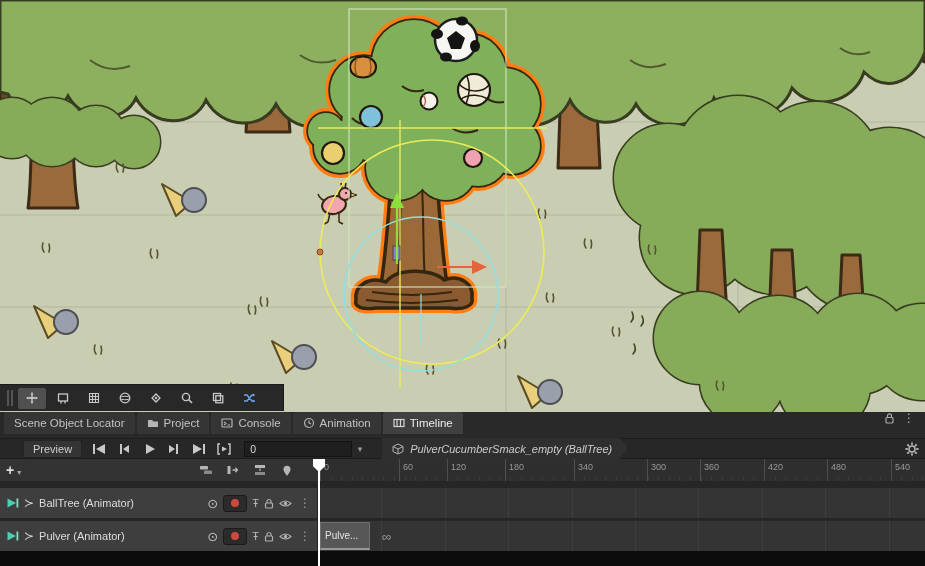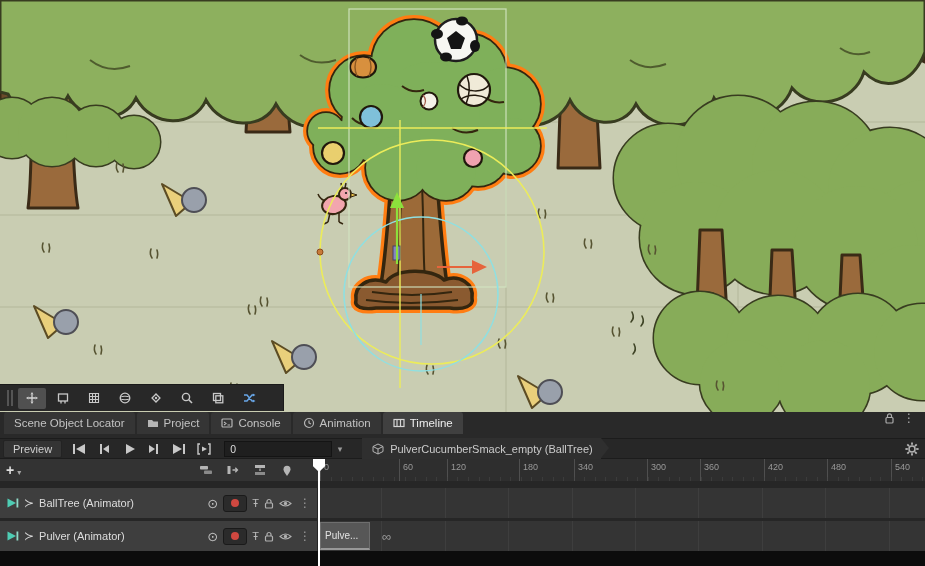--- a/index.html
+++ b/index.html
@@ -26,32 +26,32 @@
   .tab{height:22px;display:flex;align-items:center;gap:5px;padding:0 10px;
     background:#353535;color:#c2c2c2;font-size:11.5px;margin-right:2px;
     border-radius:3px 3px 0 0;white-space:nowrap;}
   .tab.active{background:#404040;color:#ececec;}
   .tabbar-right{margin-left:auto;display:flex;align-items:center;gap:8px;
     padding:0 6px 4px 0;color:#aaa;}
   .kebab{font-size:12px;color:#aaa;line-height:1;}
 
   
   .tl-header{height:21px;background:#272727;border-top:1px solid #1c1c1c;
-    border-bottom:1px solid #1c1c1c;display:flex;align-items:center;box-sizing:border-box;}
+    border-bottom:1px solid #1c1c1c;display:flex;align-items:center;box-sizing:border-box;padding-left:20px;}
   .preview-btn{height:16px;margin-left:3px;padding:0 9px;display:flex;align-items:center;
     background:#343434;border:1px solid #232323;border-radius:2px;color:#cfcfcf;font-size:11px;}
   .transport{display:flex;align-items:center;gap:1px;margin-left:5px;}
   .tbtn{width:24px;height:17px;display:flex;align-items:center;justify-content:center;border-radius:2px;}
   .frame-field{width:96px;height:14px;margin-left:8px;background:#1f1f1f;
     border:1px solid #141414;color:#dddddd;font-size:10.5px;display:flex;
     align-items:center;padding:0 5px;}
   .field-caret{width:16px;height:16px;display:flex;align-items:center;justify-content:center;
     color:#9a9a9a;font-size:9px;}
   .breadcrumb{position:relative;height:21px;margin-left:14px;display:flex;align-items:center;
-    gap:6px;background:#2f2f2f;padding:0 8px 0 10px;color:#cccccc;font-size:11px;max-width:330px;}
+    gap:6px;background:#2f2f2f;padding:0 8px 0 10px;color:#cccccc;font-size:11px;max-width:330px;font-style:italic;}
   .breadcrumb::after{content:"";position:absolute;right:-8px;top:0;width:0;height:0;
     border-top:10.5px solid transparent;border-bottom:10.5px solid transparent;
     border-left:8px solid #2f2f2f;z-index:2;}
   .tlh-right{margin-left:auto;display:flex;align-items:center;padding-right:6px;}
 
   
   .tl-body{position:relative;height:107px;background:#2b2b2b;}
   .tl-row{display:flex;}
   .left-toolbar{width:318px;flex:none;height:22px;background:#333333;display:flex;
     align-items:center;box-sizing:border-box;padding:0 6px;}
@@ -533,21 +533,21 @@
       <div class="ruler">
         <div class="tick" style="left:1px">
             <span>0</span>
           </div>
         <div class="tick" style="left:80px">
             <span>60</span>
           </div>
         <div class="tick" style="left:128px">
             <span>120</span>
           </div>
-        <div class="tick" style="left:200px">
+        <div class="tick" style="left:186px">
             <span>180</span>
           </div>
         <div class="tick" style="left:255px">
             <span>340</span>
           </div>
         <div class="tick" style="left:328px">
             <span>300</span>
           </div>
         <div class="tick" style="left:381px">
             <span>360</span>

